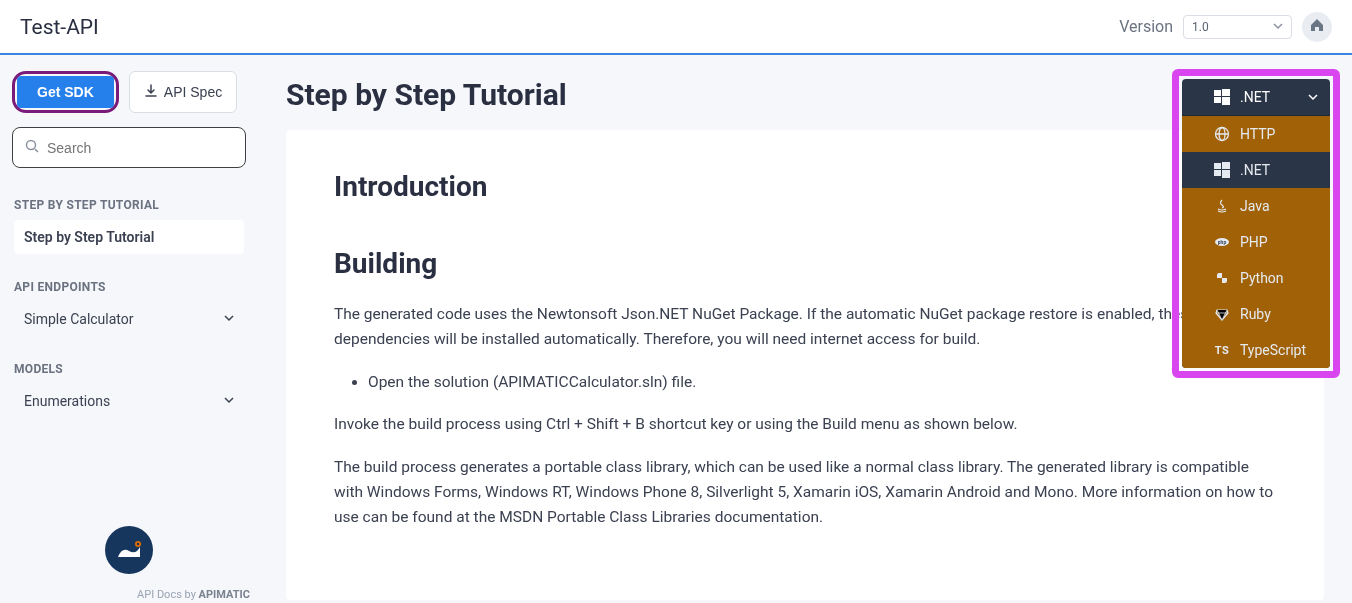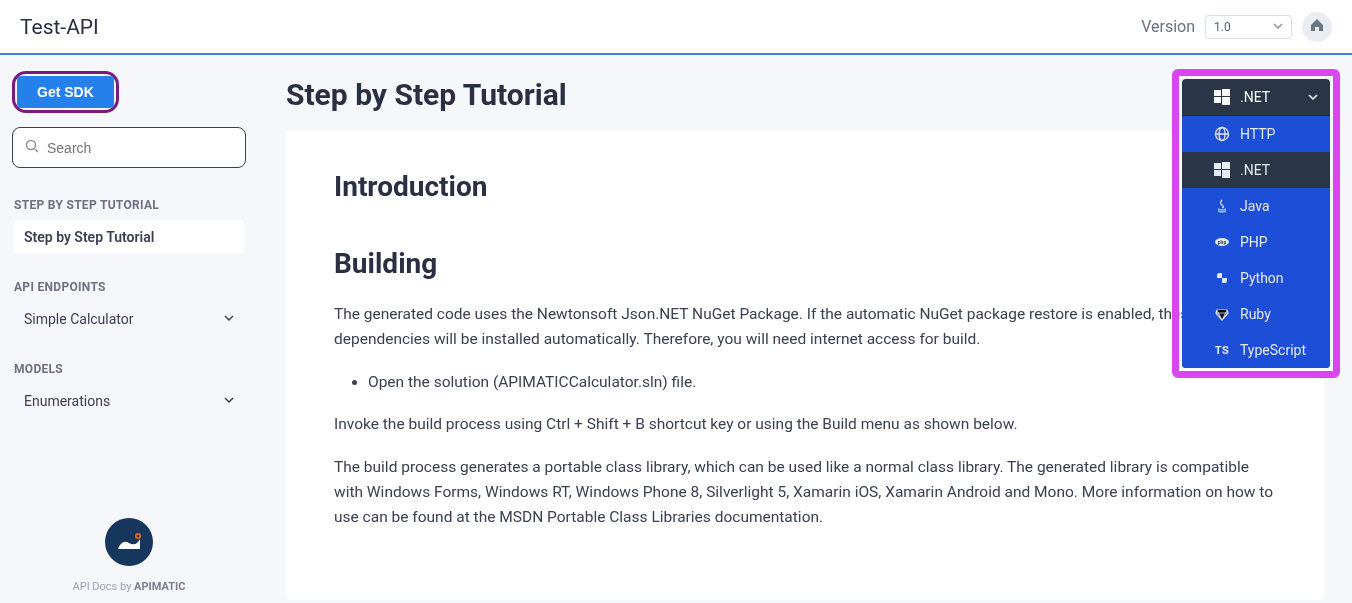--- a/index.html
+++ b/index.html
@@ -21,21 +21,21 @@
     justify-content: space-between;
   }
   .topbar-left { font-size: 21px; color: #2a3042; font-weight: 400; }
   .topbar-right { display: flex; align-items: center; gap: 10px; }
   .version-label { font-size: 16px; color: #6b7280; }
   .version-select {
     font-size: 12px; color: #5a6270;
     border: 1px solid #d9dee5; border-radius: 4px;
     padding: 4px 28px 4px 8px; background: #fff;
     position: relative; display: inline-flex; align-items:center;
-    width: 87px;
+    width: 109px;
   }
   .version-select .chev { position: absolute; right: 8px; color:#8b92a0; font-size:10px;}
   .home-btn {
     width: 30px; height: 30px; border-radius: 50%; background:#e9edf2;
     display:flex; align-items:center; justify-content:center; color:#6b7685;
   }
   .layout { display:flex; height: calc(603px - 55px); }
   .sidebar {
     width: 258px; background:#f5f7fa; padding: 12px 8px 0 8px;
     display:flex; flex-direction: column;
@@ -58,21 +58,21 @@
   }
   .search input { border:none; outline:none; font-size:14px; width:100%; color:#3b4151; background:transparent; }
   .nav-section { margin-top: 26px; padding: 0 6px; }
   .nav-heading { font-size:12px; font-weight:700; color:#6b7280; letter-spacing:0.3px; margin-bottom:8px; }
   .nav-item {
     font-size:14px; color:#3b4151; padding:9px 10px; border-radius:4px; cursor:pointer;
     display:flex; justify-content:space-between; align-items:center;
   }
   .nav-item.active { background:#fff; font-weight:600; }
   .nav-item .chev { color:#6b7280; font-size:12px; }
-  .sidebar-bottom { margin-top:auto; text-align:center; padding-bottom:10px; }
+  .sidebar-bottom { margin-top:auto; text-align:right; padding-bottom:2px; }
   .logo-circle {
     width:48px; height:48px; border-radius:50%; background:#17365d;
     margin:0 auto 14px; display:flex; align-items:center; justify-content:center;
     position:relative;
   }
   .logo-gear { position:absolute; top:8px; right:10px; width:10px; height:10px; }
   .api-docs-by { font-size:11px; color:#9aa3b2; }
   .api-docs-by b { color:#7a8290; font-weight:700; }
 
   .main {
@@ -95,21 +95,21 @@
   .lang-dropdown {
     background:#2a3647; color:#fff; border-radius:4px; width:148px;
     font-size:14px;
   }
   .lang-selected {
     display:flex; align-items:center; gap:10px; padding:10px 12px;
     border-bottom:1px solid #1f2937; justify-content:space-between;
     cursor:pointer;
   }
   .lang-selected .left { display:flex; align-items:center; gap:10px; }
-  .lang-list { background:#1d4ed8; border-radius:0 0 4px 4px; overflow:hidden; }
+  .lang-list { background:#a16207; border-radius:0 0 4px 4px; overflow:hidden; }
   .lang-opt {
     display:flex; align-items:center; gap:10px; padding:10px 12px; cursor:pointer;
     color:#e5e9f0;
   }
   .lang-opt.sel { background:#2a3647; }
   .lang-ico { width:16px; height:16px; display:flex; align-items:center; justify-content:center; flex-shrink:0;margin-left:20px; }
   .lang-ico svg { width:16px; height:16px; }
   .ts-ico { font-weight:700; font-size:11px; letter-spacing:0.5px; }
 
 </style>
@@ -137,20 +137,28 @@
     </div>
   </div>
 </div>
 
 <div class="layout">
   <div class="sidebar">
     <div class="btn-row">
       <div class="get-sdk-wrap">
         <button class="get-sdk">Get SDK</button>
       </div>
+      <button class="api-spec">
+        <span>
+          <svg width="14" height="14" viewBox="0 0 14 14">
+              <path d="M7 1 L7 9 M4 6 L7 9 L10 6 M2 12 L12 12" stroke="#3b4151" stroke-width="1.5" fill="none" stroke-linecap="round"></path>
+            </svg>
+        </span>
+        <span>API Spec</span>
+      </button>
     </div>
     <div class="search-wrap">
       <div class="search">
         <span>
           <svg width="14" height="14" viewBox="0 0 14 14">
               <circle cx="6" cy="6" r="4.5" stroke="#8b92a0" stroke-width="1.5" fill="none"></circle>
               <line x1="10" y1="10" x2="13" y2="13" stroke="#8b92a0" stroke-width="1.5"></line>
             </svg>
         </span>
         <input placeholder="Search" style="">

